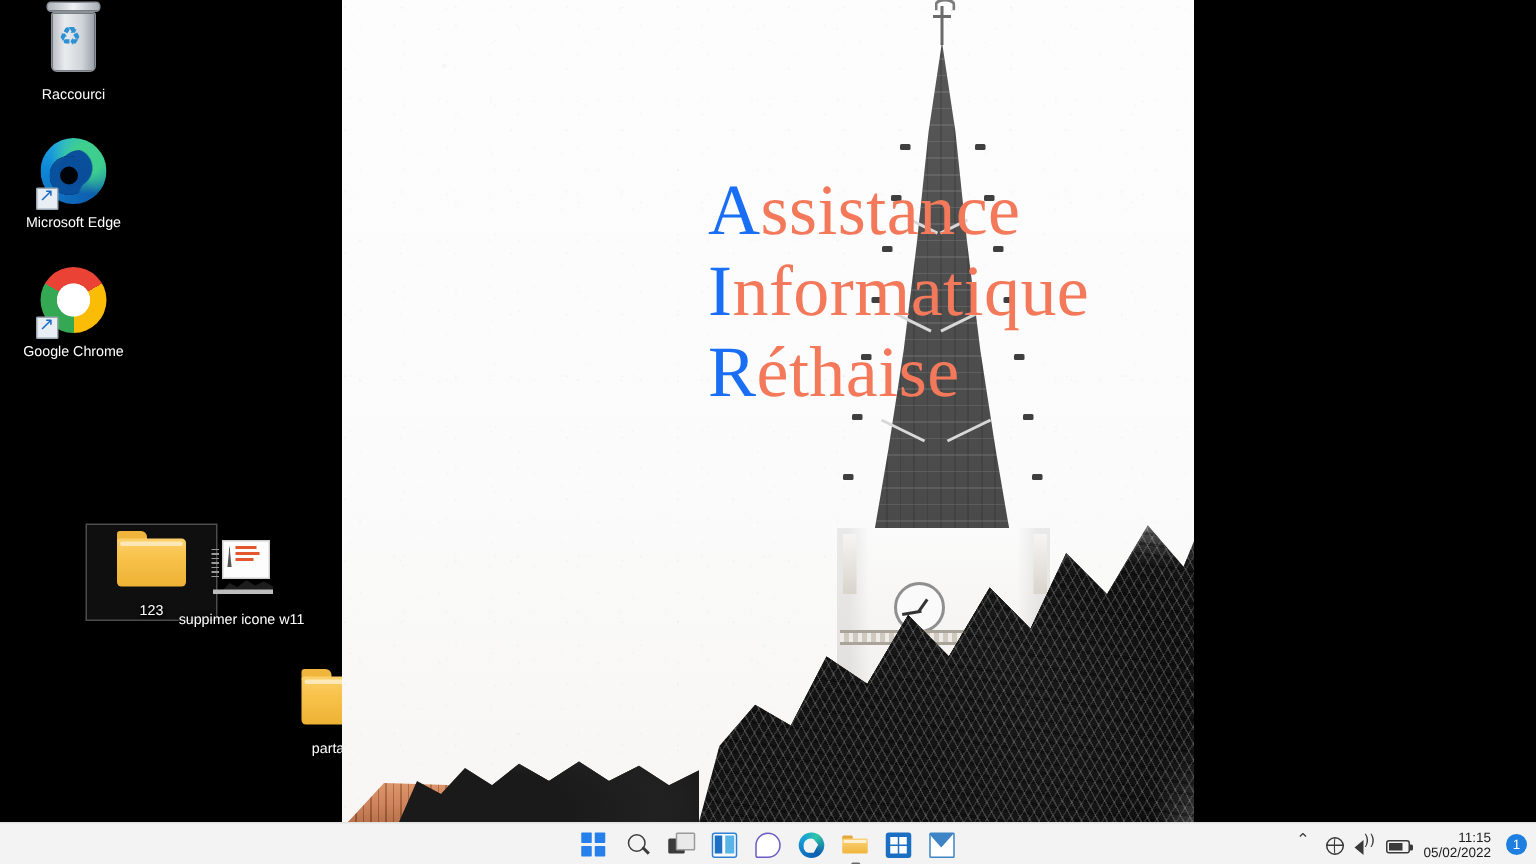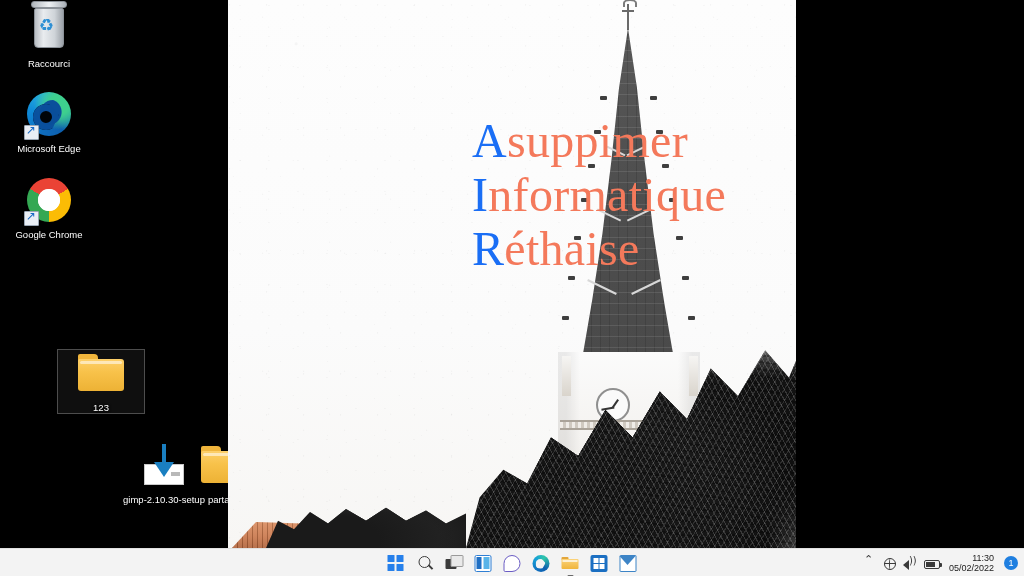--- a/index.html
+++ b/index.html
@@ -327,33 +327,38 @@
       <div class="glyph">
         <div class="folder">
             <div class="tab"></div>
             <div class="body"></div>
             <div class="lip"></div>
           </div>
       </div>
       <div class="label">123</div>
     </div>
 
-
-
-
-    <div class="icon" style="left:121px;top:442px">
-      <div class="glyph">
-        <div class="setup">
-            <div class="shaft"></div>
-            <div class="env"></div>
-            <div class="head"></div>
-          </div>
-      </div>
-      <div class="label">gimp-2.10.30-setup</div>
-    </div>
+    <div class="icon" style="left:118px;top:356px">
+      <div class="glyph">
+        <div class="pic">
+          <div class="barcode"></div>
+            <div class="sheet"></div>
+          <div class="spire"></div>
+            <div class="l1"></div>
+            <div class="l2"></div>
+            <div class="l3"></div>
+          <div class="ground"></div>
+            <div class="stand"></div>
+        </div>
+      </div>
+      <div class="label">suppimer icone w11</div>
+    </div>
+
+
+
 
     <div class="icon" style="left:181px;top:442px">
       <div class="glyph">
         <div class="folder">
             <div class="tab"></div>
             <div class="body"></div>
             <div class="lip"></div>
           </div>
       </div>
       <div class="label">partage</div>
@@ -405,21 +410,21 @@
       <div class="roof-tiles" style="left:380px;bottom:12px;width:160px;height:28px;clip-path:polygon(8% 100%,22% 0,100% 0,100% 100%)"></div>
       <div class="roof" style="left:4px;bottom:0;width:200px;height:26px;clip-path:polygon(0 100%,12% 0,100% 22%,100% 100%)"></div>
       <div class="roof-tiles" style="left:4px;bottom:0;width:200px;height:26px;clip-path:polygon(0 100%,12% 0,100% 22%,100% 100%)"></div>
 
       <div class="foliage"></div>
       <div class="foliage-tex"></div>
       <div class="bushes-l"></div>
 
       <div class="headline">
         <div class="ln">
-          <span class="cap">A</span><span class="rest">suppimer</span>
+          <span class="cap">A</span><span class="rest">ssistance</span>
         </div>
         <div class="ln">
           <span class="cap">I</span><span class="rest">nformatique</span>
         </div>
         <div class="ln">
           <span class="cap">R</span><span class="rest">éthaise</span>
         </div>
       </div>
     </div>
   </div>
@@ -446,19 +451,19 @@
       <span class="tbi ic-store"></span>
       <span class="tbi ic-mail"></span>
     </div>
 
     <div id="tb-right">
       <span class="tray-ic ic-chevron"></span>
       <span class="tray-ic ic-net"></span>
       <span class="tray-ic ic-vol"></span>
       <span class="ic-batt"></span>
       <span id="clock">
-        <div class="t">11:30</div>
+        <div class="t">11:15</div>
         <div class="d">05/02/2022</div>
       </span>
       <span id="notif">1</span>
     </div>
   </div>
 </div>
 
 </body></html>

